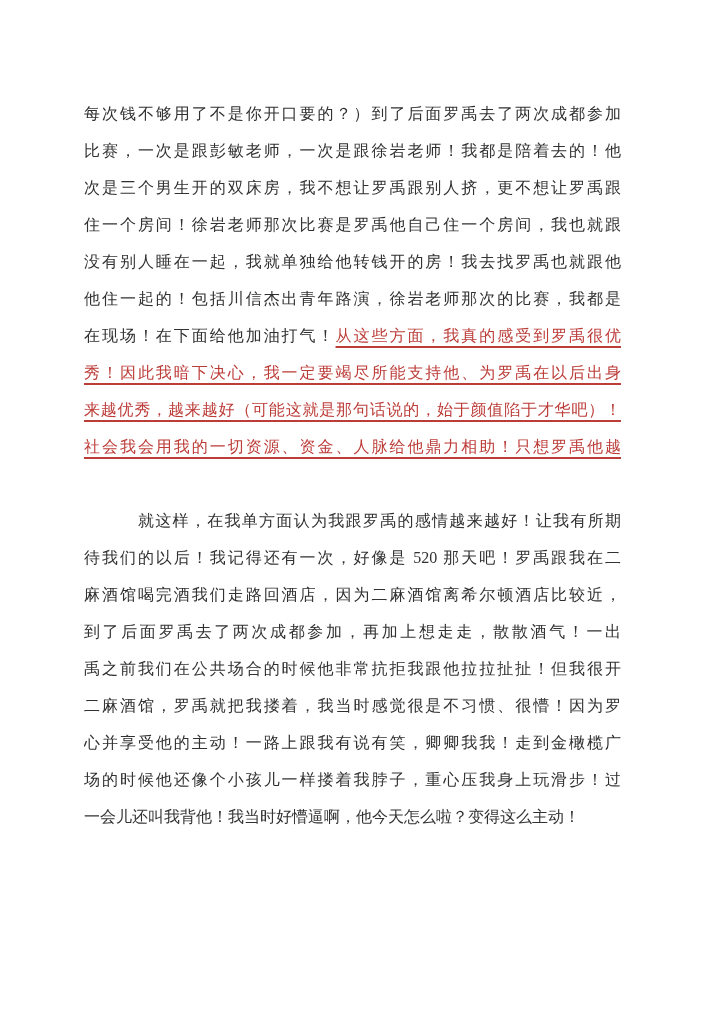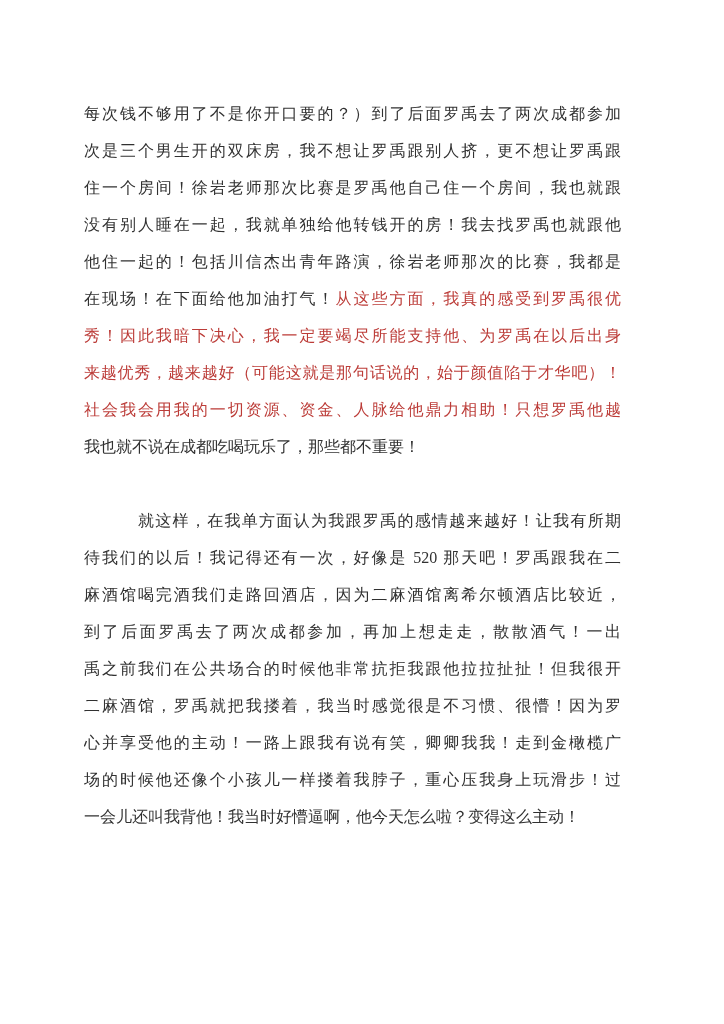--- a/index.html
+++ b/index.html
@@ -40,40 +40,41 @@
     text-align-last: left;
   }
   .t-line.first-indent {
     text-indent: 54px;
   }
   .seg {
     white-space: pre-wrap;
   }
   .seg.red {
     color: var(--accent-red, #bc3c38);
+    text-decoration: underline;
     text-decoration-thickness: 1.5px;
     text-underline-offset: 5px;
   }
 </style>
 </head>
 <body style="background: rgb(255, 255, 255);">
 
 <div class="doc-page">
   <div class="doc-body" id="doc-body">
       <div class="para">
         <div class="t-line"><span class="seg">每次钱不够用了不是你开口要的？）到了后面罗禹去了两次成都参加</span></div>
+        <div class="t-line"><span class="seg">比赛，一次是跟彭敏老师，一次是跟徐岩老师！我都是陪着去的！他</span></div>
         <div class="t-line"><span class="seg">次是三个男生开的双床房，我不想让罗禹跟别人挤，更不想让罗禹跟</span></div>
         <div class="t-line"><span class="seg">住一个房间！徐岩老师那次比赛是罗禹他自己住一个房间，我也就跟</span></div>
         <div class="t-line"><span class="seg">没有别人睡在一起，我就单独给他转钱开的房！我去找罗禹也就跟他</span></div>
         <div class="t-line"><span class="seg">他住一起的！包括川信杰出青年路演，徐岩老师那次的比赛，我都是</span></div>
         <div class="t-line"><span class="seg">在现场！在下面给他加油打气！</span><span class="seg red">从这些方面，我真的感受到罗禹很优</span></div>
         <div class="t-line"><span class="seg red">秀！因此我暗下决心，我一定要竭尽所能支持他、为罗禹在以后出身</span></div>
         <div class="t-line"><span class="seg red">来越优秀，越来越好（可能这就是那句话说的，始于颜值陷于才华吧）！</span></div>
         <div class="t-line"><span class="seg red">社会我会用我的一切资源、资金、人脉给他鼎力相助！只想罗禹他越</span></div>
-        <div class="t-line last-line"><span class="seg">我也就不说在成都吃喝玩乐了，那些都不重要！</span></div>
       </div>
       <div class="para">
         <div class="t-line first-indent"><span class="seg">就这样，在我单方面认为我跟罗禹的感情越来越好！让我有所期</span></div>
         <div class="t-line"><span class="seg">待我们的以后！我记得还有一次，好像是 520 那天吧！罗禹跟我在二</span></div>
         <div class="t-line"><span class="seg">麻酒馆喝完酒我们走路回酒店，因为二麻酒馆离希尔顿酒店比较近，</span></div>
         <div class="t-line"><span class="seg">到了后面罗禹去了两次成都参加，再加上想走走，散散酒气！一出</span></div>
         <div class="t-line"><span class="seg">禹之前我们在公共场合的时候他非常抗拒我跟他拉拉扯扯！但我很开</span></div>
         <div class="t-line"><span class="seg">二麻酒馆，罗禹就把我搂着，我当时感觉很是不习惯、很懵！因为罗</span></div>
         <div class="t-line"><span class="seg">心并享受他的主动！一路上跟我有说有笑，卿卿我我！走到金橄榄广</span></div>
         <div class="t-line"><span class="seg">场的时候他还像个小孩儿一样搂着我脖子，重心压我身上玩滑步！过</span></div>

